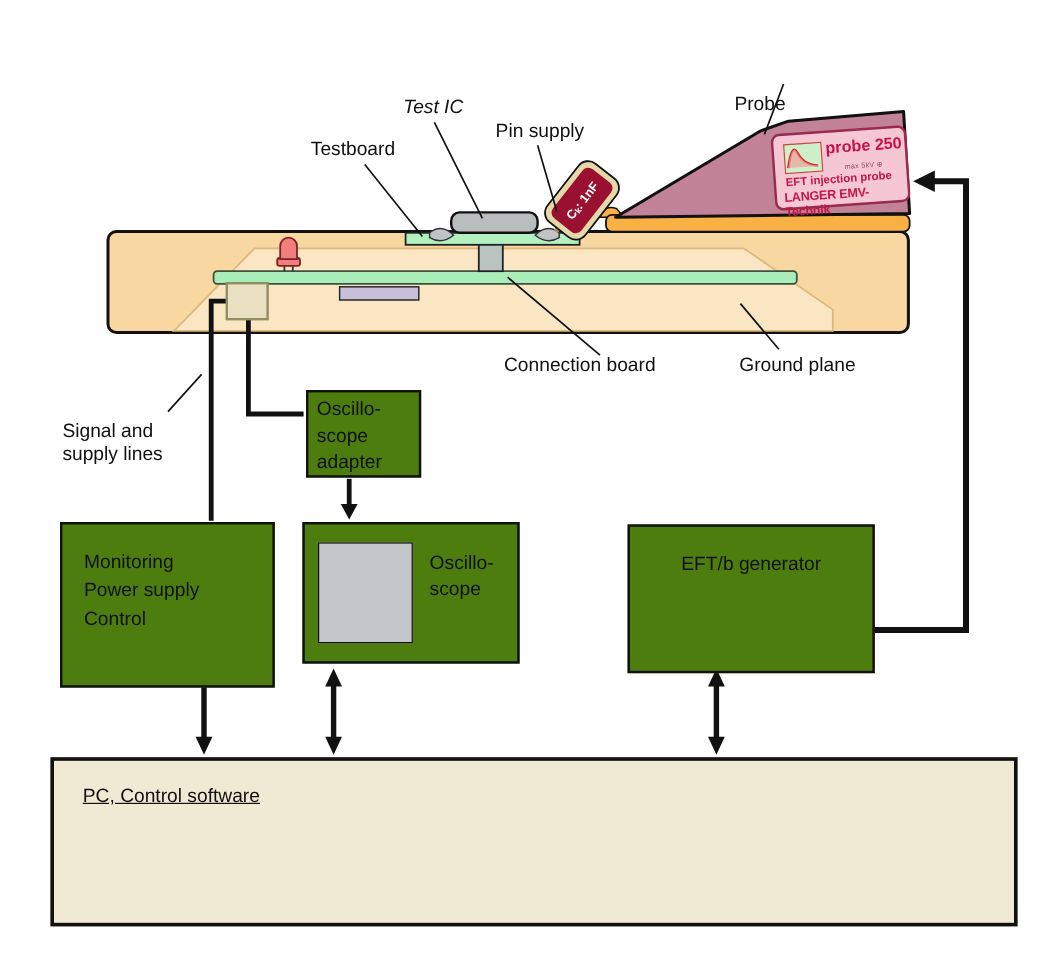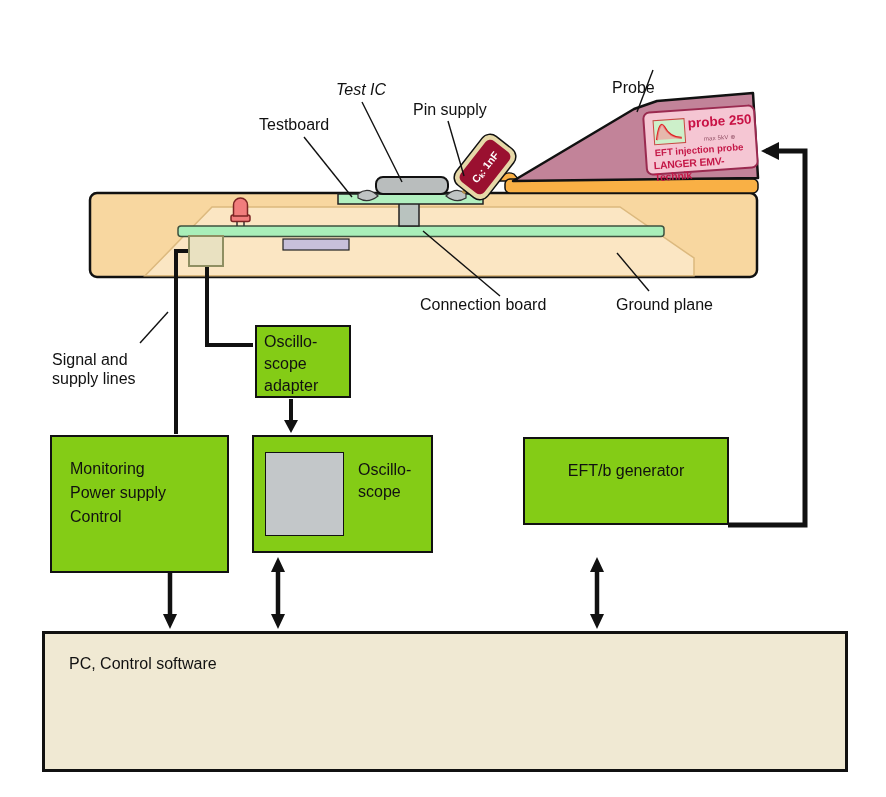--- a/index.html
+++ b/index.html
@@ -2,31 +2,31 @@
 <html><head>
 <meta charset="utf-8">
 <style>
   html,body{margin:0;padding:0;background:#fff;}
   .canvas{
     position:relative;width:886px;height:797px;background:#ffffff;
     font-family:"Liberation Sans", sans-serif;color:#111;overflow:hidden;
   }
   .canvas svg{position:absolute;left:0;top:0;}
   .lbl{position:absolute;font-size:16px;line-height:19px;color:#111;white-space:pre-line;}
-  .box{position:absolute;background:#84cc16;border:2.5px solid #111;box-sizing:border-box;
+  .box{position:absolute;background:#4d7c0f;border:2.5px solid #111;box-sizing:border-box;
        font-size:16px;line-height:24px;white-space:pre-line;}
   .box-monitoring{left:50px;top:435px;width:179px;height:138px;padding:20px 0 0 18px;}
   .box-adapter{left:255px;top:325px;width:96px;height:73px;padding:4px 0 0 7px;line-height:22px;}
   .box-scope{left:252px;top:435px;width:181px;height:118px;}
   .scope-screen{position:absolute;left:11px;top:15px;width:79px;height:84px;
        background:#c3c7c9;border:1.5px solid #111;box-sizing:border-box;}
   .scope-text{position:absolute;left:104px;top:22px;line-height:22px;white-space:pre-line;}
-  .box-generator{left:523px;top:437px;width:206px;height:88px;padding-top:20px;text-align:center;}
+  .box-generator{left:523px;top:437px;width:206px;height:124px;padding-top:20px;text-align:center;}
   .box-pc{left:42px;top:631px;width:806px;height:141px;background:#f0e9d3;border-width:3px;
-       padding:18px 0 0 24px;}
+       padding:18px 0 0 24px;text-decoration:underline;}
   
   .probe-label{position:absolute;left:644px;top:108px;width:113px;height:64px;
        background:#f5c6d3;border:2px solid #9a2a50;border-radius:7px;box-sizing:border-box;
        transform:rotate(-4deg);}
   .pl-pulse{position:absolute;left:8px;top:7px;width:32px;height:25px;background:#cdf0ca;
        border:1.5px solid #cc4444;box-sizing:border-box;}
   .pl-title{position:absolute;left:43px;top:5px;font-size:13.5px;font-weight:bold;color:#c81245;}
   .pl-max{position:absolute;left:58px;top:25px;font-size:6px;color:#8d4b60;letter-spacing:.2px;}
   .pl-line1{position:absolute;left:8px;top:34px;font-size:9.5px;font-weight:bold;color:#c41747;}
   .pl-line2{position:absolute;left:6px;top:46px;font-size:10.5px;font-weight:bold;color:#c41747;letter-spacing:-.2px;}

